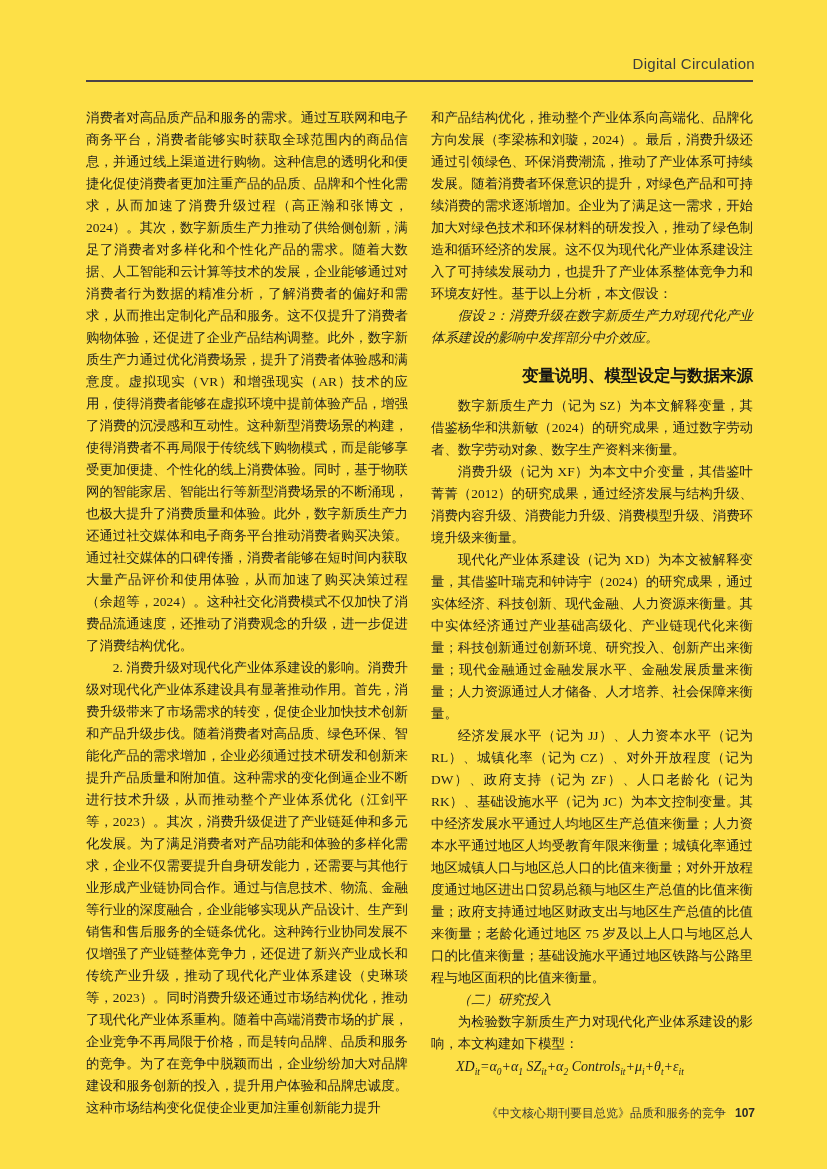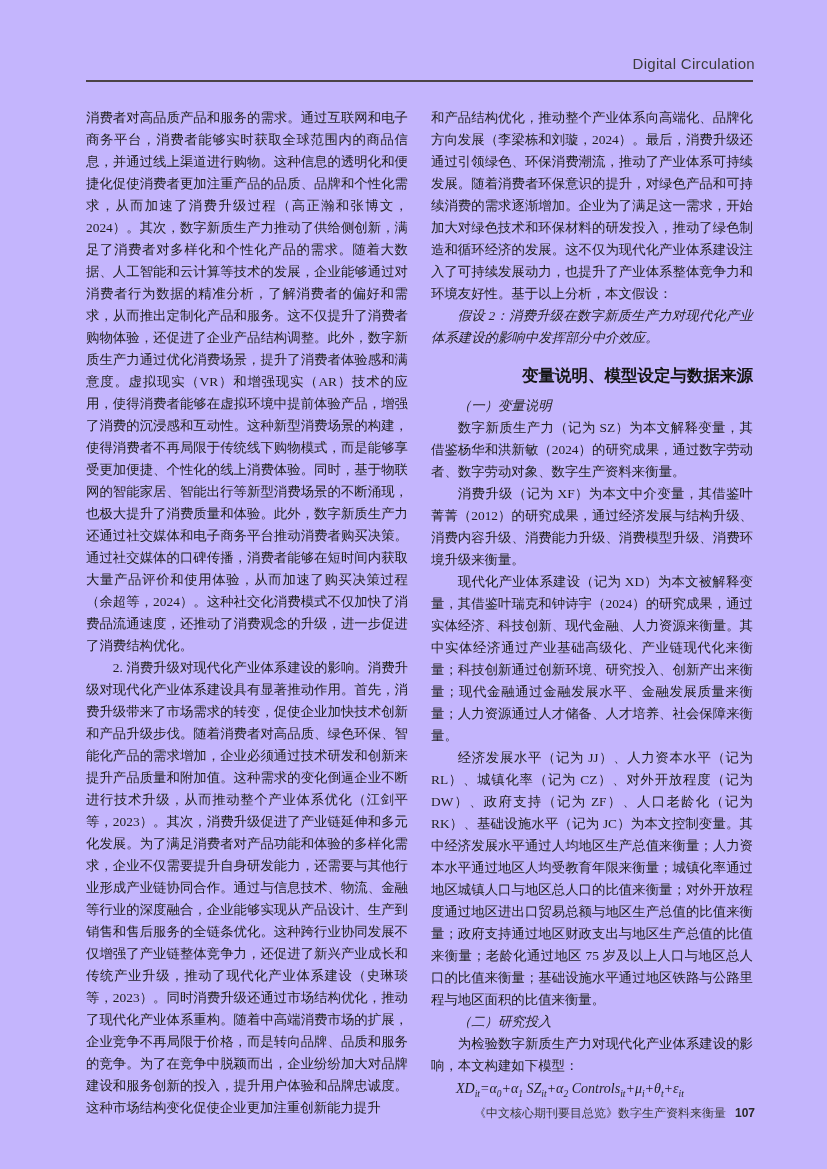--- a/index.html
+++ b/index.html
@@ -1,18 +1,18 @@
 <!DOCTYPE html>
 <html><head>
 <meta charset="utf-8">
 <style>
   html,body { margin:0; padding:0; background:#e8e8e8; }
   .page {
     position:relative; width:827px; height:1169px; margin:0 auto;
-    background:#c4b5fd; overflow:hidden;
+    background:#fde047; overflow:hidden;
     font-family:"Liberation Serif","DejaVu Serif",serif; color:#1e1e1e;
   }
   .header-title {
     position:absolute; top:55px; right:72px;
     font-family:"Liberation Sans","DejaVu Sans",sans-serif;
     font-size:15px; color:#3d3d3d; letter-spacing:0.3px;
   }
   .header-rule {
     position:absolute; top:80px; left:86px; width:667px; height:2px;
     background:#4b4347;
@@ -60,35 +60,34 @@
       <p>消费者对高品质产品和服务的需求。通过互联网和电子商务平台，消费者能够实时获取全球范围内的商品信息，并通过线上渠道进行购物。这种信息的透明化和便捷化促使消费者更加注重产品的品质、品牌和个性化需求，从而加速了消费升级过程（高正瀚和张博文，2024）。其次，数字新质生产力推动了供给侧创新，满足了消费者对多样化和个性化产品的需求。随着大数据、人工智能和云计算等技术的发展，企业能够通过对消费者行为数据的精准分析，了解消费者的偏好和需求，从而推出定制化产品和服务。这不仅提升了消费者购物体验，还促进了企业产品结构调整。此外，数字新质生产力通过优化消费场景，提升了消费者体验感和满意度。虚拟现实（VR）和增强现实（AR）技术的应用，使得消费者能够在虚拟环境中提前体验产品，增强了消费的沉浸感和互动性。这种新型消费场景的构建，使得消费者不再局限于传统线下购物模式，而是能够享受更加便捷、个性化的线上消费体验。同时，基于物联网的智能家居、智能出行等新型消费场景的不断涌现，也极大提升了消费质量和体验。此外，数字新质生产力还通过社交媒体和电子商务平台推动消费者购买决策。通过社交媒体的口碑传播，消费者能够在短时间内获取大量产品评价和使用体验，从而加速了购买决策过程（余超等，2024）。这种社交化消费模式不仅加快了消费品流通速度，还推动了消费观念的升级，进一步促进了消费结构优化。</p>
       <p class="indent">2. 消费升级对现代化产业体系建设的影响。消费升级对现代化产业体系建设具有显著推动作用。首先，消费升级带来了市场需求的转变，促使企业加快技术创新和产品升级步伐。随着消费者对高品质、绿色环保、智能化产品的需求增加，企业必须通过技术研发和创新来提升产品质量和附加值。这种需求的变化倒逼企业不断进行技术升级，从而推动整个产业体系优化（江剑平等，2023）。其次，消费升级促进了产业链延伸和多元化发展。为了满足消费者对产品功能和体验的多样化需求，企业不仅需要提升自身研发能力，还需要与其他行业形成产业链协同合作。通过与信息技术、物流、金融等行业的深度融合，企业能够实现从产品设计、生产到销售和售后服务的全链条优化。这种跨行业协同发展不仅增强了产业链整体竞争力，还促进了新兴产业成长和传统产业升级，推动了现代化产业体系建设（史琳琰等，2023）。同时消费升级还通过市场结构优化，推动了现代化产业体系重构。随着中高端消费市场的扩展，企业竞争不再局限于价格，而是转向品牌、品质和服务的竞争。为了在竞争中脱颖而出，企业纷纷加大对品牌建设和服务创新的投入，提升用户体验和品牌忠诚度。这种市场结构变化促使企业更加注重创新能力提升</p>
     </div>
 
     <div class="col">
       <p>和产品结构优化，推动整个产业体系向高端化、品牌化方向发展（李梁栋和刘璇，2024）。最后，消费升级还通过引领绿色、环保消费潮流，推动了产业体系可持续发展。随着消费者环保意识的提升，对绿色产品和可持续消费的需求逐渐增加。企业为了满足这一需求，开始加大对绿色技术和环保材料的研发投入，推动了绿色制造和循环经济的发展。这不仅为现代化产业体系建设注入了可持续发展动力，也提升了产业体系整体竞争力和环境友好性。基于以上分析，本文假设：</p>
       <p class="indent kaiti">假设 2：消费升级在数字新质生产力对现代化产业体系建设的影响中发挥部分中介效应。</p>
 
       <h2 class="section-title">变量说明、模型设定与数据来源</h2>
 
-      <p class="subsection">（一）变量说明</p>
 
       <p class="indent">数字新质生产力（记为 SZ）为本文解释变量，其借鉴杨华和洪新敏（2024）的研究成果，通过数字劳动者、数字劳动对象、数字生产资料来衡量。</p>
       <p class="indent">消费升级（记为 XF）为本文中介变量，其借鉴叶菁菁（2012）的研究成果，通过经济发展与结构升级、消费内容升级、消费能力升级、消费模型升级、消费环境升级来衡量。</p>
       <p class="indent">现代化产业体系建设（记为 XD）为本文被解释变量，其借鉴叶瑞克和钟诗宇（2024）的研究成果，通过实体经济、科技创新、现代金融、人力资源来衡量。其中实体经济通过产业基础高级化、产业链现代化来衡量；科技创新通过创新环境、研究投入、创新产出来衡量；现代金融通过金融发展水平、金融发展质量来衡量；人力资源通过人才储备、人才培养、社会保障来衡量。</p>
       <p class="indent">经济发展水平（记为 JJ）、人力资本水平（记为 RL）、城镇化率（记为 CZ）、对外开放程度（记为 DW）、政府支持（记为 ZF）、人口老龄化（记为 RK）、基础设施水平（记为 JC）为本文控制变量。其中经济发展水平通过人均地区生产总值来衡量；人力资本水平通过地区人均受教育年限来衡量；城镇化率通过地区城镇人口与地区总人口的比值来衡量；对外开放程度通过地区进出口贸易总额与地区生产总值的比值来衡量；政府支持通过地区财政支出与地区生产总值的比值来衡量；老龄化通过地区 75 岁及以上人口与地区总人口的比值来衡量；基础设施水平通过地区铁路与公路里程与地区面积的比值来衡量。</p>
 
       <p class="subsection">（二）研究投入</p>
 
       <p class="indent">为检验数字新质生产力对现代化产业体系建设的影响，本文构建如下模型：</p>
 
       <div class="formula">
         <span class="fseg"><span>XD</span><sub>it</sub></span><span class="fseg"><span>=α</span><sub>0</sub></span><span class="fseg"><span>+α</span><sub>1</sub></span><span class="fseg"><span> SZ</span><sub>it</sub></span><span class="fseg"><span>+α</span><sub>2</sub></span><span class="fseg"><span> Controls</span><sub>it</sub></span><span class="fseg"><span>+μ</span><sub>i</sub></span><span class="fseg"><span>+θ</span><sub>t</sub></span><span class="fseg"><span>+ε</span><sub>it</sub></span>
       </div>
     </div>
 
   </div>
 
   <div class="footer">
-    <span>《中文核心期刊要目总览》数字生产资料来衡量</span><span class="pageno">107</span>
+    <span>《中文核心期刊要目总览》品质和服务的竞争</span><span class="pageno">107</span>
   </div>
 
 </div>
 
 </body></html>

